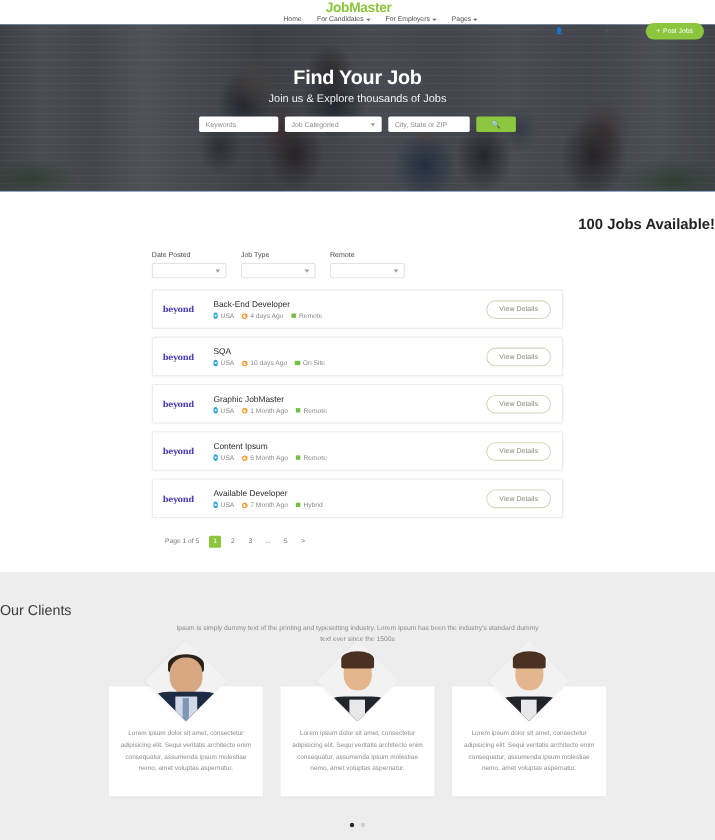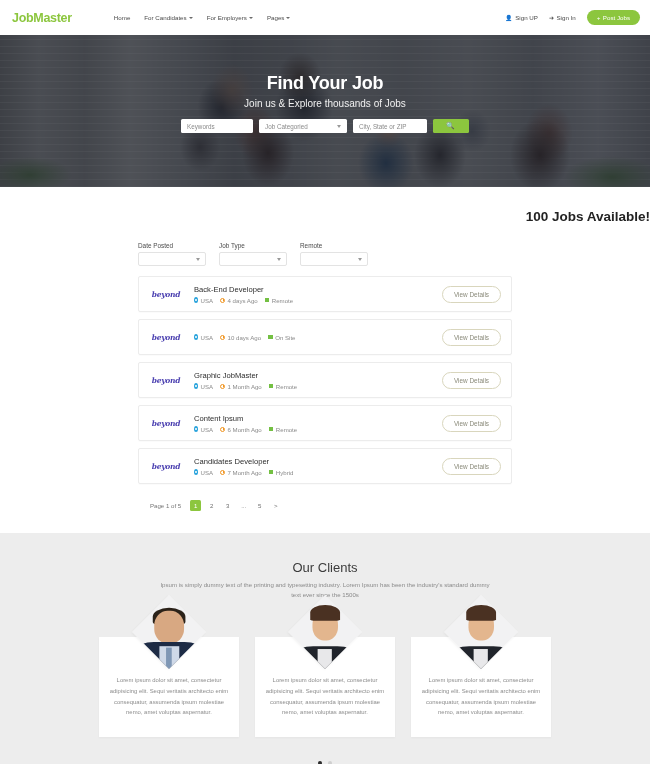--- a/index.html
+++ b/index.html
@@ -5,27 +5,28 @@
   * { box-sizing: border-box; margin: 0; padding: 0; }
   html, body {
     width: 650px; height: 764px;
     font-family: "Liberation Sans", sans-serif;
     background: #ffffff;
     overflow: hidden;
   }
 
   
   .navbar {
-    height: 35px;
+    height: 22px;
     background: #ffffff;
     display: flex;
     align-items: center;
     padding: 0 10px;
     position: relative;
     z-index: 20;
+    flex-direction: column;
   }
   .brand {
     font-size: 12.5px;
     font-weight: bold;
     color: #8cc63e;
     letter-spacing: -0.3px;
     margin-left: 2px;
     white-space: nowrap;
   }
   .nav-links {
@@ -223,23 +224,22 @@
     background: #ffffff;
     border: 1px solid #ececec;
     border-radius: 2px;
     display: flex;
     align-items: center;
     padding: 0 10px 0 9px;
     box-shadow: 0 1px 1px rgba(0,0,0,0.02);
   }
   .job-logo {
     width: 36px;
-    text-align: center;
+    text-align: left;
     font-family: "DejaVu Serif", serif;
-    font-style: italic;
     font-weight: bold;
     font-size: 7.5px;
     color: #4a3fb0;
     letter-spacing: -0.3px;
   }
   .job-body { flex: 1; margin-left: 10px; }
   .job-name {
     font-size: 7.6px;
     color: #2d2d2d;
     margin-bottom: 3px;
@@ -320,21 +320,21 @@
   }
 
   
   .clients {
     background: #ededed;
     padding-top: 27px;
     height: 252px;
     position: relative;
   }
   .clients-title {
-    text-align: center;
+    text-align: left;
     font-size: 13px;
     color: #3b3b3b;
   }
   .clients-sub {
     text-align: center;
     font-size: 6.1px;
     color: #8a8a8a;
     line-height: 1.7;
     width: 340px;
     margin: 5px auto 0;
@@ -507,20 +507,21 @@
             <span>Remote</span>
           </span>
         </div>
       </div>
       <button class="view-btn">View Details</button>
     </div>
 
     <div class="job-card">
       <div class="job-logo">beyond</div>
       <div class="job-body">
+        <div class="job-name">SQA</div>
         <div class="job-meta">
           <span class="meta">
             <i class="pin-icon"></i>
             <span>USA</span>
           </span>
           <span class="meta">
             <i class="clock-icon"></i>
             <span>10 days Ago</span>
           </span>
           <span class="meta">
@@ -572,21 +573,21 @@
             <span>Remote</span>
           </span>
         </div>
       </div>
       <button class="view-btn">View Details</button>
     </div>
 
     <div class="job-card">
       <div class="job-logo">beyond</div>
       <div class="job-body">
-        <div class="job-name">Candidates Developer</div>
+        <div class="job-name">Available Developer</div>
         <div class="job-meta">
           <span class="meta">
             <i class="pin-icon"></i>
             <span>USA</span>
           </span>
           <span class="meta">
             <i class="clock-icon"></i>
             <span>7 Month Ago</span>
           </span>
           <span class="meta">

